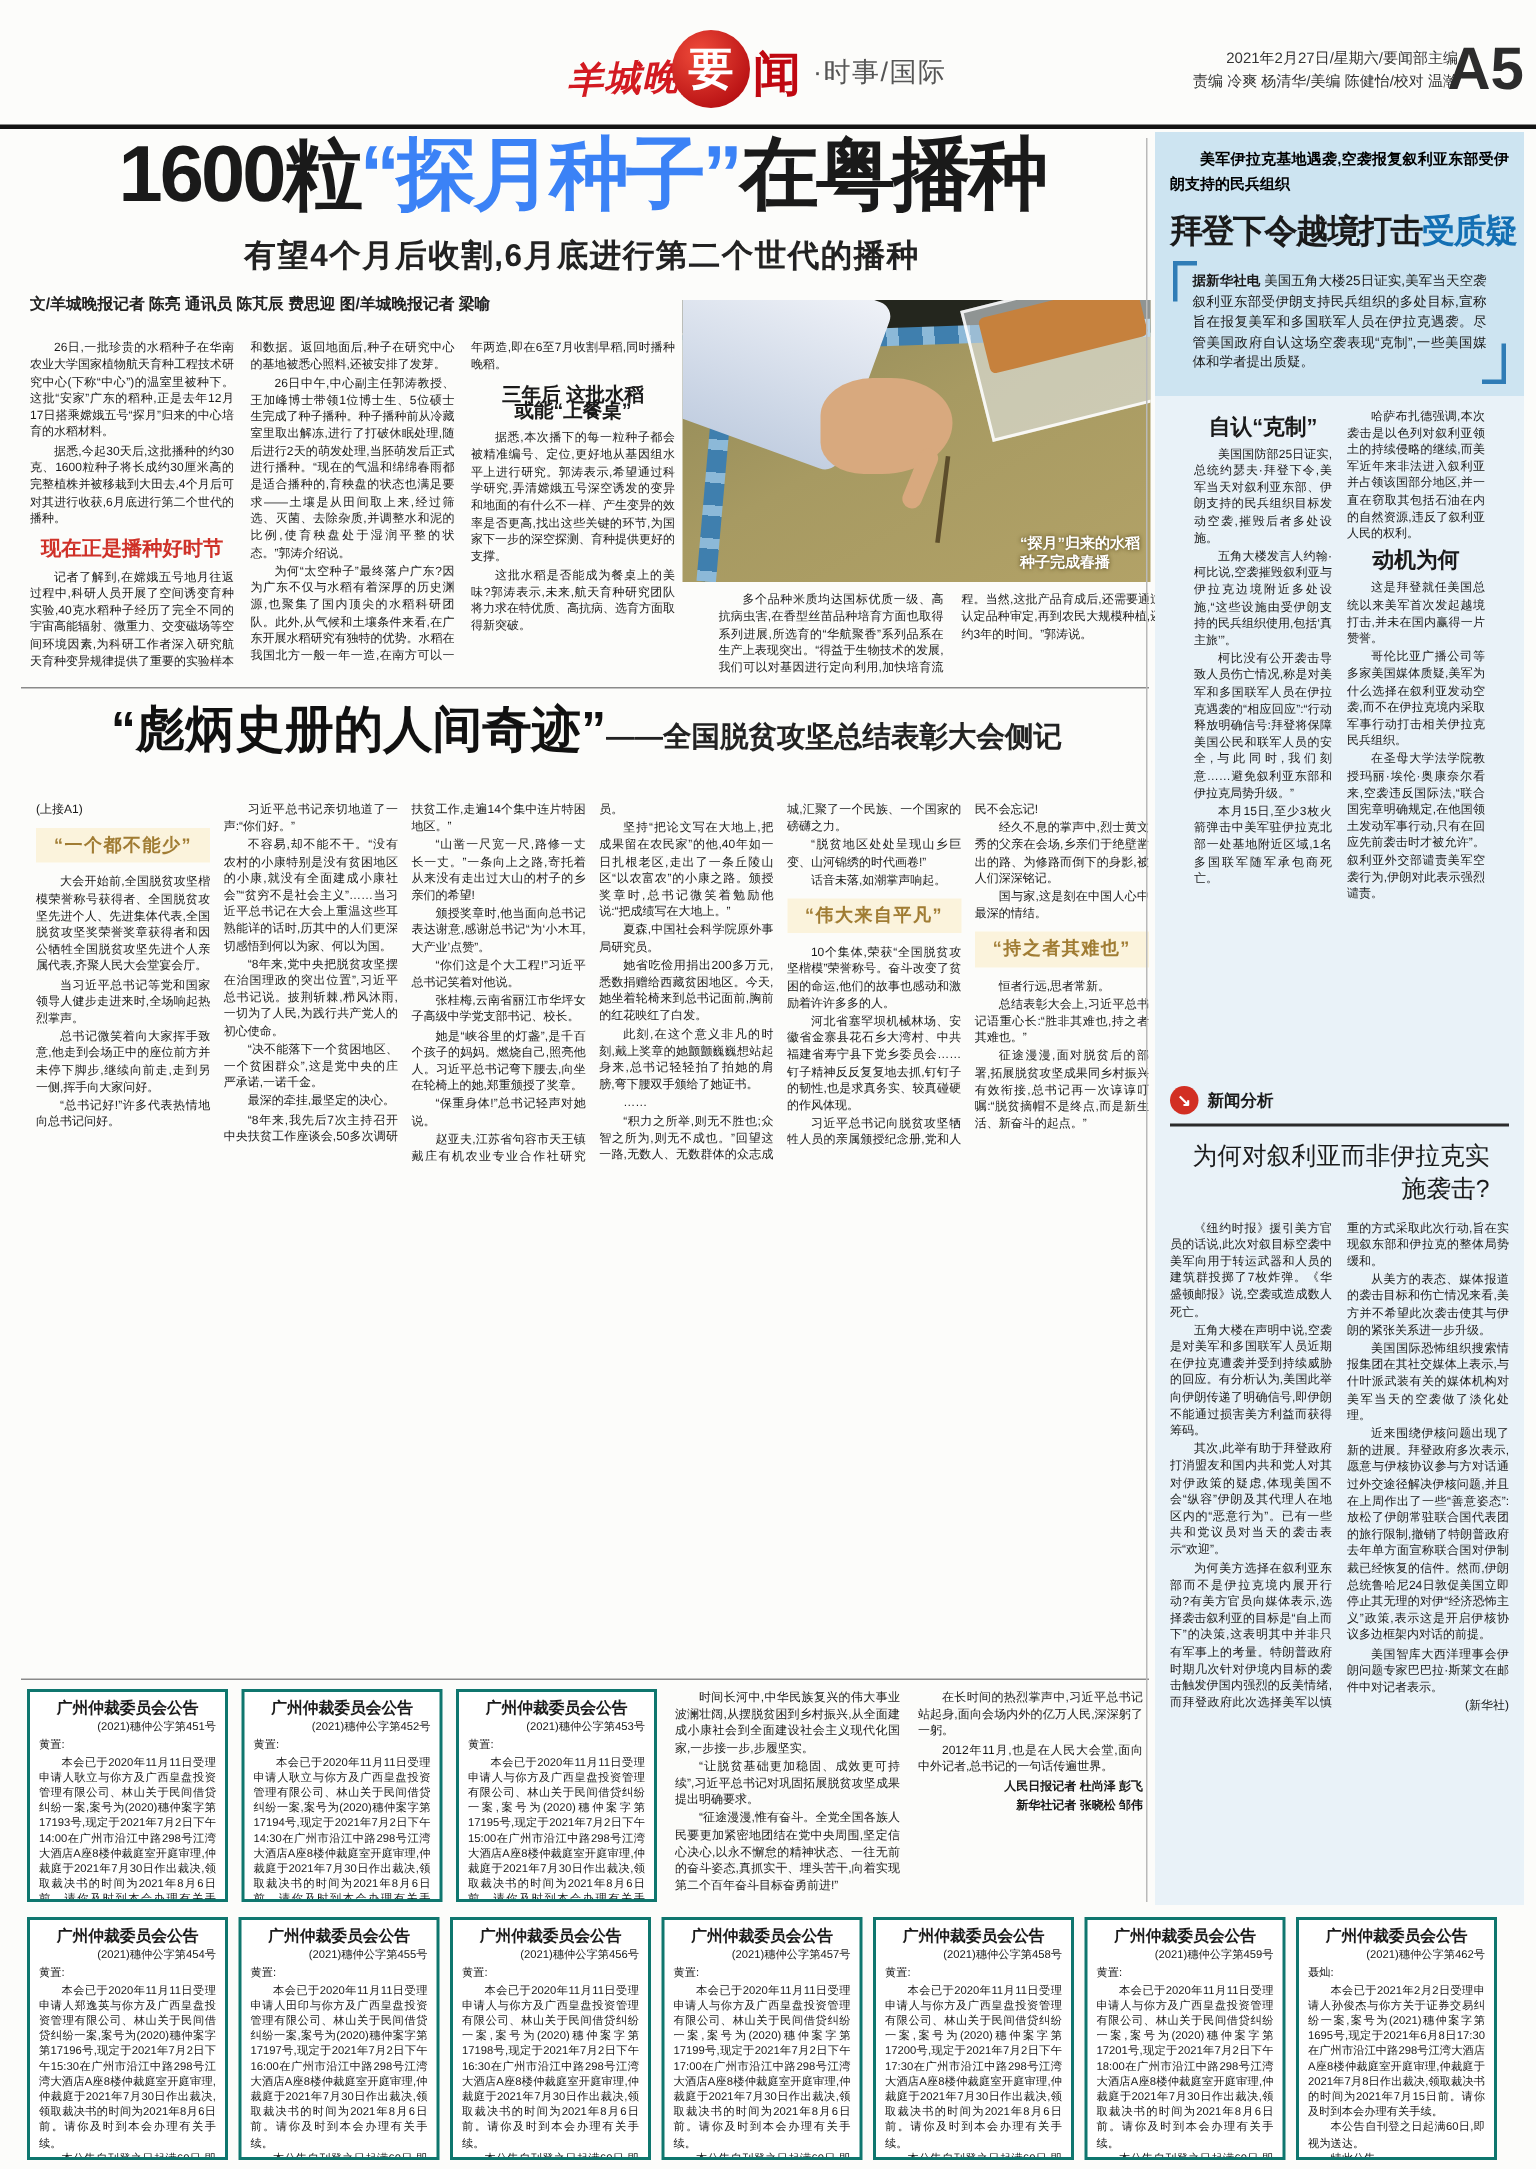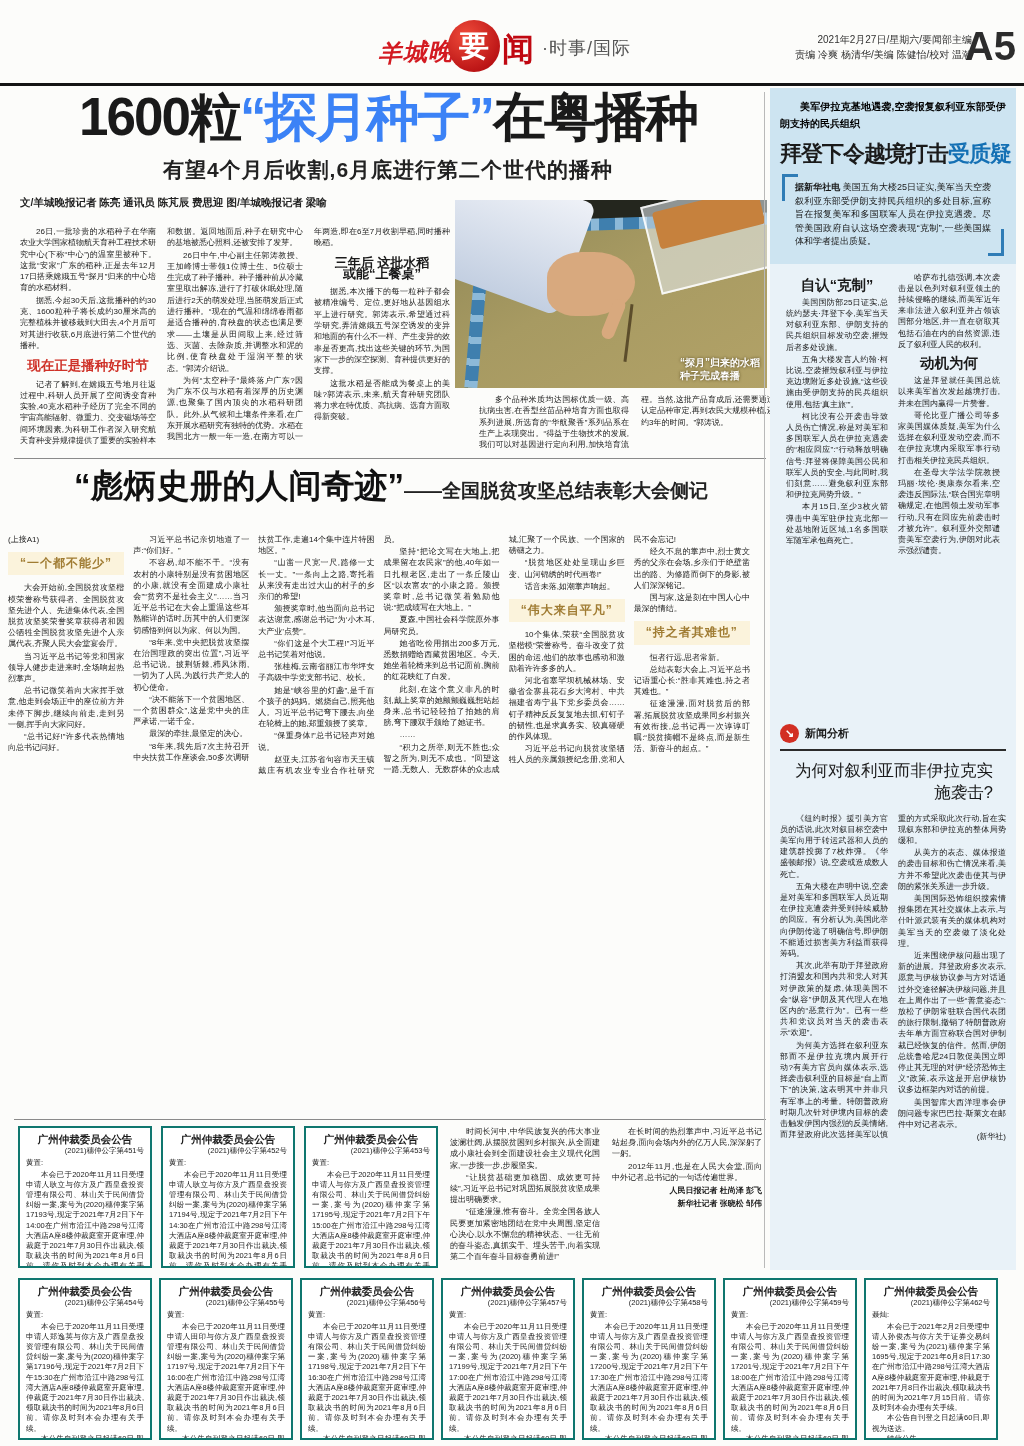--- a/index.html
+++ b/index.html
@@ -53,21 +53,21 @@
   .ph-cap{position:absolute;right:7px;bottom:6px;color:#fff;font-size:10px;font-weight:bold;line-height:13px;
           white-space:pre-line;text-shadow:0 0 3px rgba(70,55,15,.95)}
   .photo-after{position:absolute;left:479px;top:394px;width:312px;height:58px;column-count:2;column-gap:12px;
                font-size:8px;line-height:11.3px;text-align:justify;overflow:hidden;column-fill:auto}
   .hr-mid{position:absolute;left:14px;top:458px;width:752px;height:1px;background:#8a8a8a}
 
   
   .pov-hl{position:absolute;left:20px;top:464px;width:742px;text-align:center;white-space:nowrap}
   .pov-hl .q{font-size:33px;font-weight:900;color:#111}
   .pov-hl .dash{font-size:19px;font-weight:bold;color:#222}
-  .pov-cols{position:absolute;left:8px;top:534px;width:742px;height:582px;column-count:6;column-gap:9px;
+  .pov-cols{position:absolute;left:24px;top:534px;width:742px;height:582px;column-count:6;column-gap:9px;
             font-size:8px;line-height:11.2px;text-align:justify;overflow:hidden}
   .sub-gold{background:#fbf3dc;color:#a07c33;font-size:12px;font-weight:900;text-align:center;
             padding:6px 2px;margin:7px 0;text-indent:0;letter-spacing:1px;break-inside:avoid}
   .cont{font-size:8px;text-indent:0;margin-bottom:2px}
   .sig{text-align:right;font-weight:bold;text-indent:0;margin-top:2px}
   .hr-low{position:absolute;left:14px;top:1119px;width:752px;height:1px;background:#8a8a8a}
   .pov-tail{position:absolute;left:450px;top:1126px;width:312px;height:140px;column-count:2;column-gap:12px;
             font-size:8px;line-height:11.2px;text-align:justify;overflow:hidden;column-fill:auto}
 
   
@@ -75,21 +75,21 @@
   .sidebar{position:absolute;left:770px;top:88px;width:246px;height:1182px;background:#e9f2f8;overflow:hidden}
   .side-top{background:#cde4f1;padding:10px 10px 8px}
   .kicker{font-size:10px;font-weight:bold;line-height:17px;color:#000000;text-indent:2em;text-align:justify}
   .side-hl{font-size:22px;font-weight:900;margin:7px 0 5px;letter-spacing:-1px;white-space:nowrap}
   .side-hl .blue{color:#1470b4}
   .lead-box{position:relative;margin:4px 2px 0;padding:7px 13px;font-size:9px;line-height:13.5px;text-align:justify}
   .lead-box::before{content:"";position:absolute;left:0;top:0;width:13px;height:24px;
                     border-left:3px solid #2f7cb6;border-top:3px solid #2f7cb6}
   .lead-box::after{content:"";position:absolute;right:0;bottom:0;width:13px;height:24px;
                    border-right:3px solid #2f7cb6;border-bottom:3px solid #2f7cb6}
-  .side-body{column-count:2;column-gap:10px;padding:8px 16px 0;height:452px;box-sizing:border-box;
+  .side-body{column-count:2;column-gap:10px;padding:8px 26px 0;height:452px;box-sizing:border-box;
              font-size:8px;line-height:11.2px;text-align:justify;overflow:hidden}
   .sub-side{font-size:14.5px;font-weight:900;text-align:center;margin:8px 0 6px;text-indent:0;break-inside:avoid}
   .analysis{padding:8px 10px 0}
   .na-head{display:flex;align-items:center;gap:6px;border-bottom:2px solid #2b2b2b;padding-bottom:6px;margin-bottom:9px}
   .na-ico{width:19px;height:19px;border-radius:50%;background:#d22f23;color:#fff;display:flex;
           align-items:center;justify-content:center;font-size:11px;font-weight:bold}
   .na-label{font-size:11px;font-weight:900}
   .na-hl{font-size:16.5px;font-weight:400;text-align:right;margin:4px 13px 9px}
   .na-body{column-count:2;column-gap:10px;height:396px;font-size:8px;line-height:11.2px;text-align:justify;overflow:hidden}
   .credit{text-align:right;text-indent:0}

